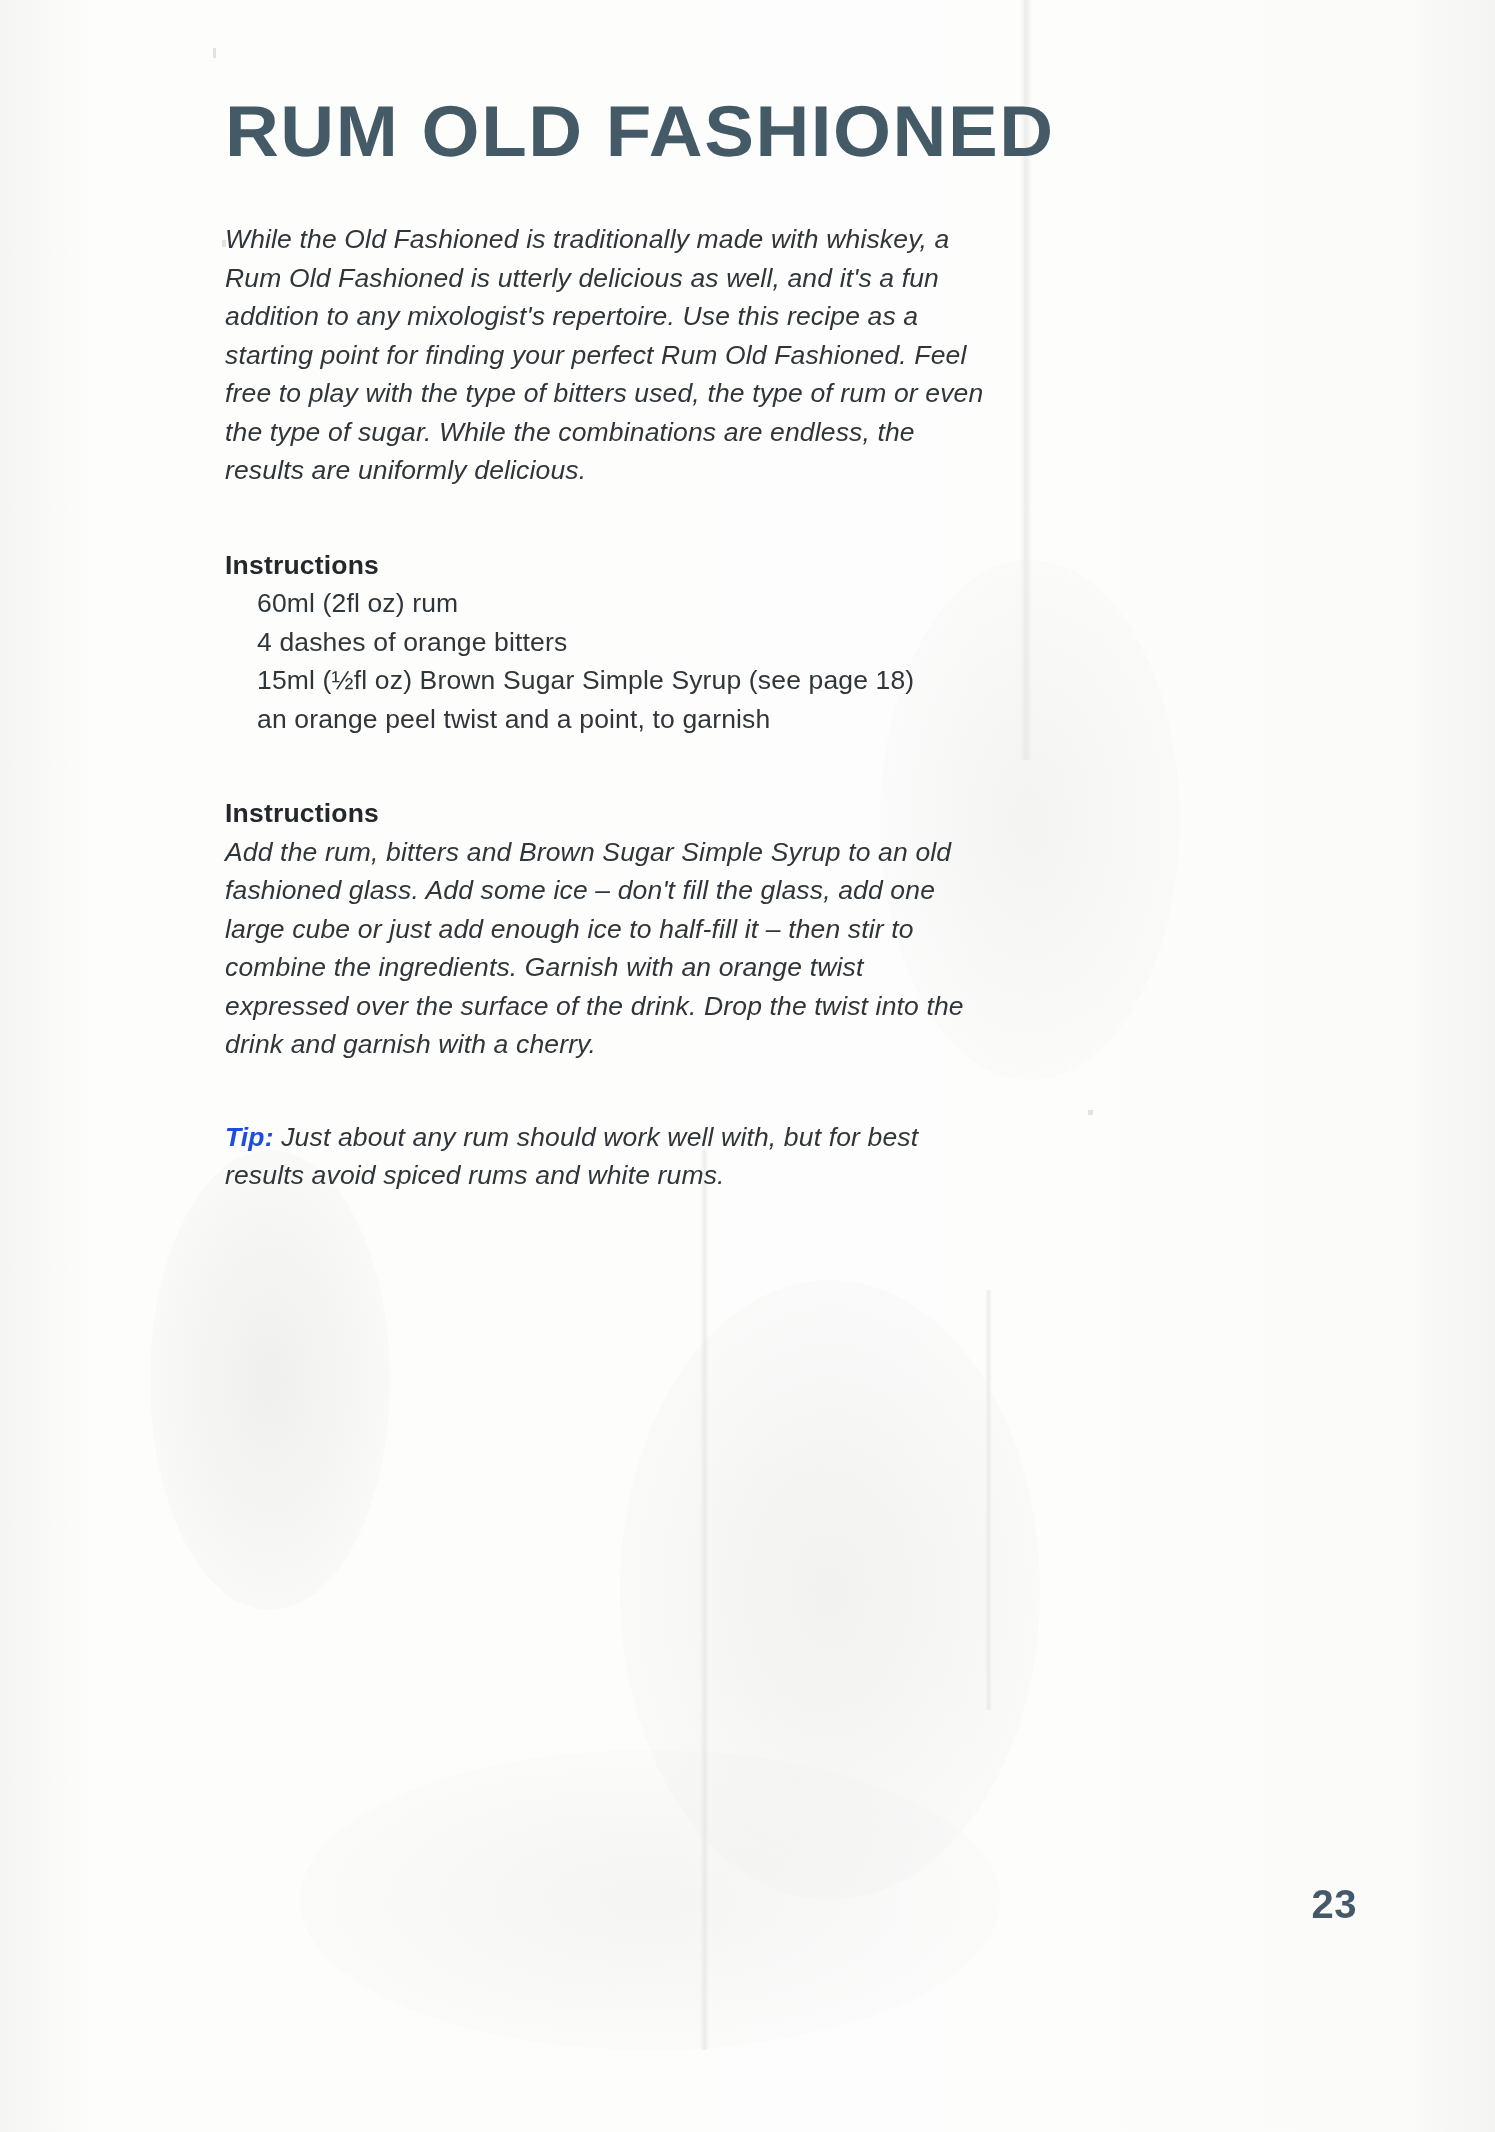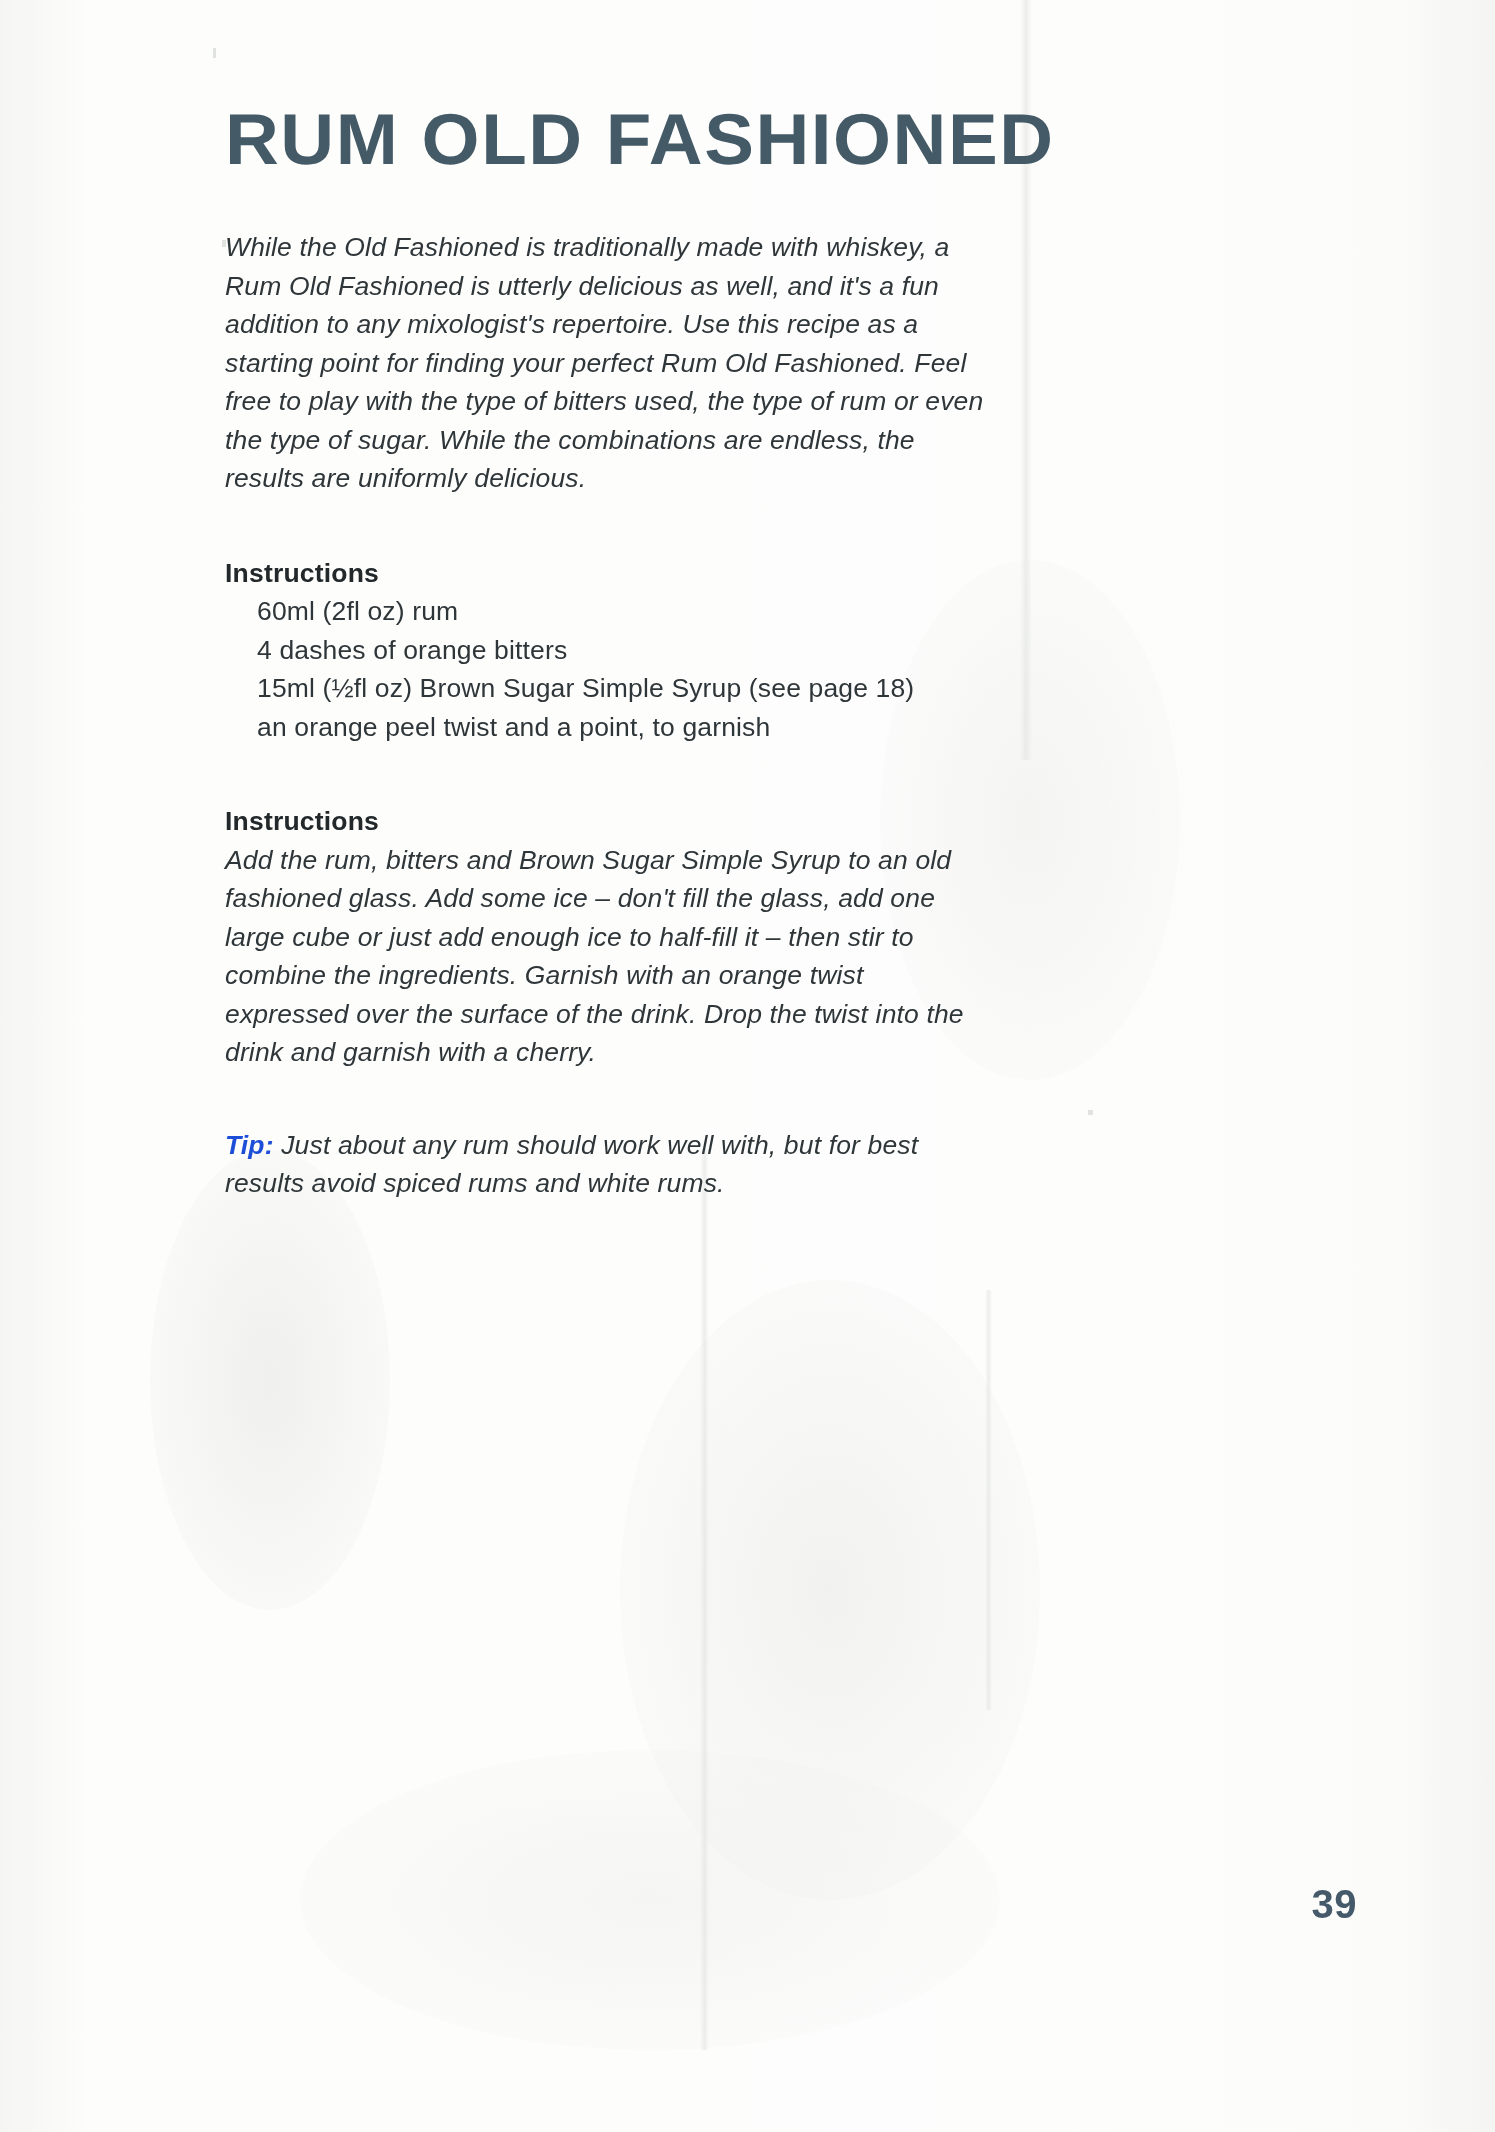--- a/index.html
+++ b/index.html
@@ -54,21 +54,21 @@
     position: absolute;
     background: #c9cdc8;
     pointer-events: none;
     opacity: .55;
   }
 
   
   .content {
     position: absolute;
     left: 225px;
-    top: 8px;
+    top: 0;
     width: 760px;
   }
 
   .title {
     font-size: 72px;
     font-weight: 700;
     color: #445a66;
     letter-spacing: 1.5px;
     line-height: 1;
     margin: 0;
@@ -172,15 +172,15 @@
     <h2 class="section-head">Instructions</h2>
 
     <p class="para">Add the rum, bitters and Brown Sugar Simple Syrup to an old fashioned glass. Add some ice – don't fill the glass, add one large cube or just add enough ice to half-fill it – then stir to combine the ingredients. Garnish with an orange twist expressed over the surface of the drink. Drop the twist into the drink and garnish with a cherry.</p>
 
     <div class="gap-tip"></div>
 
     <p class="para"><span class="tip-label">Tip:</span><span> Just about any rum should work well with, but for best results avoid spiced rums and white rums.</span></p>
 
   </div>
 
-  <div class="page-number">39</div>
+  <div class="page-number">23</div>
 
 </div>
 
 </body></html>

